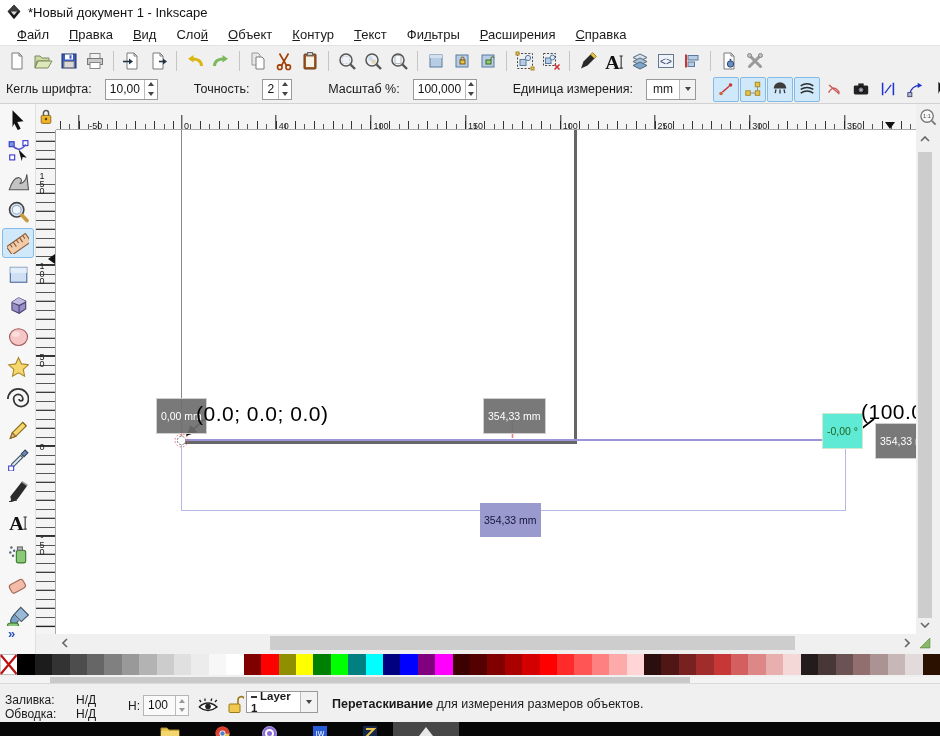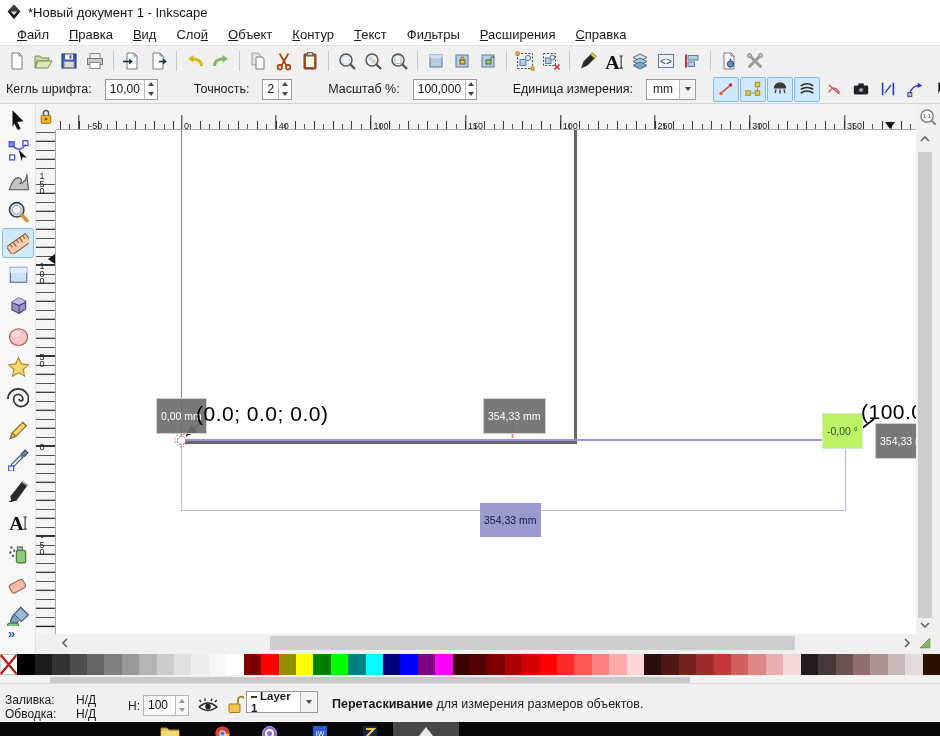--- a/index.html
+++ b/index.html
@@ -63,21 +63,21 @@
   .vnum { position:absolute; left:2px; font-size:9px; color:#222; line-height:7.5px; width:8px; text-align:center; }
   #corner-zoom { position:absolute; left:916px; top:104px; width:24px; height:26px; display:flex; align-items:center; justify-content:center; background:#f0f0f0; }
   #hmarker { position:absolute; top:18px; width:0; height:0; border-left:5px solid transparent; border-right:5px solid transparent; border-top:7px solid #111; }
   #vmarker { position:absolute; right:0; width:0; height:0; border-top:5px solid transparent; border-bottom:5px solid transparent; border-right:7px solid #111; }
 
   
   #canvas { position:absolute; left:56px; top:130px; width:860px; height:504px; background:#ffffff; overflow:hidden; }
   .pline { position:absolute; background:#7d7d7d; }
   .badge { position:absolute; font-size:10.5px; padding:11px 4px; white-space:nowrap; }
   .badge.gray { background:rgba(110,110,110,.92); color:#fff; border:1px solid #cfcfcf; }
-  .badge.green { background:#bef264; color:#20641f; border:1px solid #cfe9cf; }
+  .badge.green { background:#5eead4; color:#20641f; border:1px solid #cfe9cf; }
   .badge.purple { background:#9a9ace; color:#16163f; }
   .bigtext { position:absolute; font-size:21px; color:#000; white-space:nowrap; letter-spacing:.5px; }
 
   
   #vscroll { position:absolute; left:916px; top:130px; width:18px; height:504px; background:#f0f0f0; }
   #vscroll .thumb { position:absolute; left:2px; top:22px; width:14px; height:466px; background:#cdcdcd; }
   #hscroll { position:absolute; left:56px; top:634px; width:860px; height:18px; background:#f0f0f0; }
   #hscroll .thumb { position:absolute; left:214px; top:2px; width:525px; height:14px; background:#cdcdcd; }
   .sarrow { position:absolute; color:#555; font-size:10px; display:flex; align-items:center; justify-content:center; width:18px; height:18px; }
   #corner-grip { position:absolute; left:916px; top:634px; width:18px; height:18px; display:flex; align-items:center; justify-content:center; background:#f0f0f0; }

